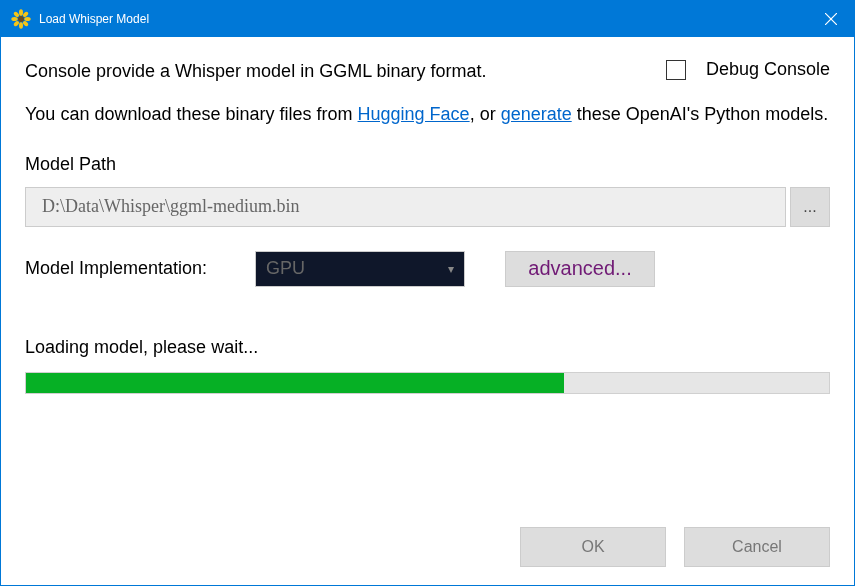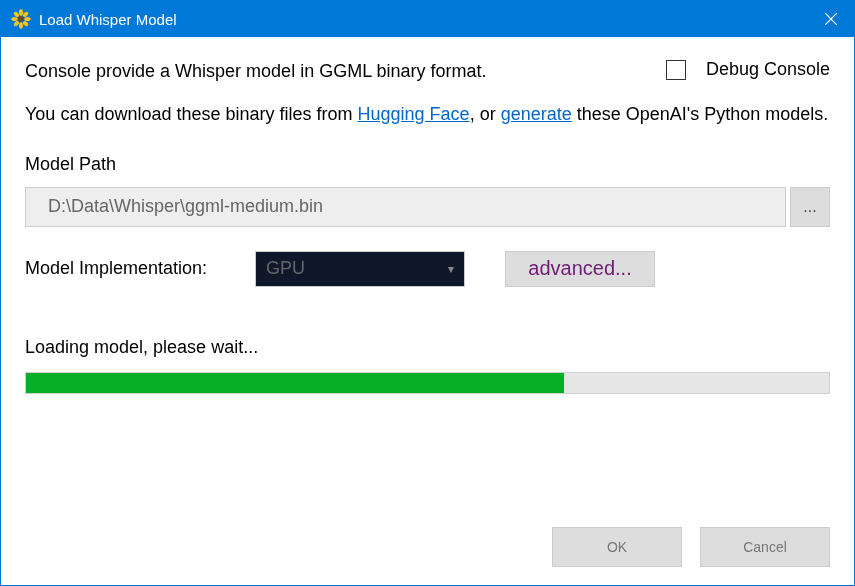--- a/index.html
+++ b/index.html
@@ -19,21 +19,21 @@
     border: 1px solid #0078d7;
     display: flex;
     flex-direction: column;
   }
   .titlebar {
     height: 36px;
     background: #0078d7;
     display: flex;
     align-items: center;
     color: #ffffff;
-    font-size: 15px;
+    font-size: 12px;
   }
   .titlebar .app-icon {
     margin-left: 10px;
     margin-right: 8px;
     display: flex;
     align-items: center;
   }
   .titlebar .title-text {
     flex: 1;
   }
@@ -88,22 +88,22 @@
     margin-top: 12px;
     gap: 4px;
   }
   .path-input {
     flex: 1;
     height: 40px;
     border: 1px solid #cccccc;
     background: #eeeeee;
     color: #666666;
     font-size: 18px;
-    padding: 0 22px;
-    font-family: Liberation Sans, sans-serif;
+    padding: 0 16px;
+    font-family: Liberation Serif, serif;
   }
   .browse-btn {
     width: 40px;
     height: 40px;
     background: #dddddd;
     border: 1px solid #cccccc;
     display: flex;
     align-items: center;
     justify-content: center;
     color: #444;
@@ -161,26 +161,26 @@
     background: #06b025;
   }
   .button-row {
     margin-top: auto;
     display: flex;
     justify-content: flex-end;
     gap: 18px;
     padding-top: 20px;
   }
   .dlg-btn {
-    width: 130px;
+    width: 146px;
     height: 40px;
     background: #dddddd;
     border: 1px solid #cccccc;
     color: #777;
-    font-size: 14px;
+    font-size: 16px;
     display: flex;
     align-items: center;
     justify-content: center;
     font-family: inherit;
   }
 </style>
 </head>
 <body>
 
 <div class="window">

